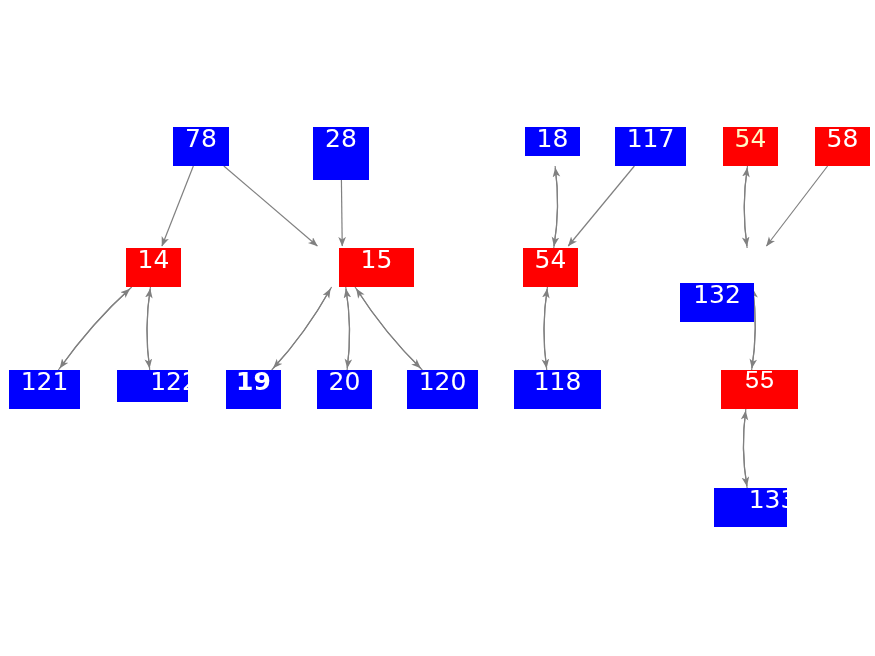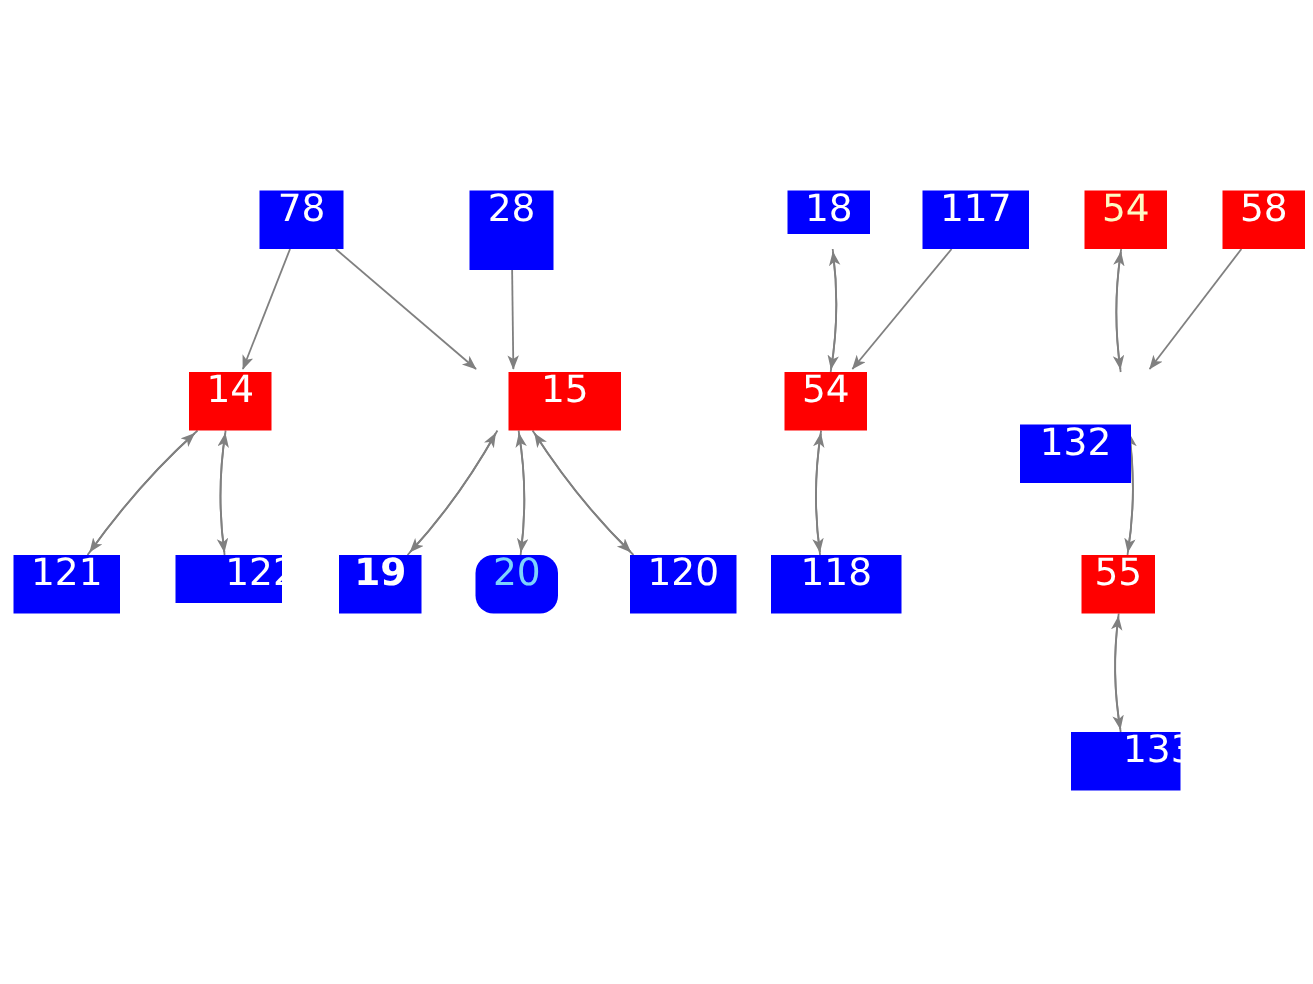--- a/index.html
+++ b/index.html
@@ -99,24 +99,24 @@
       </div>
       <div class="graph-node" style="left: 9px; top: 370px; width: 71px; height: 39px; background: rgb(0, 0, 255); color: rgb(255, 255, 255);">
         <span class="node-label">121</span>
       </div>
       <div class="graph-node" style="left: 117px; top: 370px; width: 71px; height: 32px; background: rgb(0, 0, 255); color: rgb(255, 255, 255); padding-left: 43px;">
         <span class="node-label">122</span>
       </div>
       <div class="graph-node" style="left: 226px; top: 370px; width: 55px; height: 39px; background: rgb(0, 0, 255); color: rgb(255, 255, 255); font-weight: bold;">
         <span class="node-label">19</span>
       </div>
-      <div class="graph-node" style="left: 317px; top: 370px; width: 55px; height: 39px; background: rgb(0, 0, 255); color: #7dd3fc; border-radius: 12px;">
+      <div class="graph-node" style="left: 317px; top: 370px; width: 55px; height: 39px; background: rgb(0, 0, 255); color: #ffffff;">
         <span class="node-label">20</span>
       </div>
-      <div class="graph-node" style="left: 407px; top: 370px; width: 71px; height: 39px; background: rgb(0, 0, 255); color: rgb(255, 255, 255); margin-left: 13px;">
+      <div class="graph-node" style="left: 407px; top: 370px; width: 71px; height: 39px; background: rgb(0, 0, 255); color: rgb(255, 255, 255);">
         <span class="node-label">120</span>
       </div>
       <div class="graph-node" style="left: 525px; top: 127px; width: 55px; height: 29px; background: rgb(0, 0, 255); color: rgb(255, 255, 255);">
         <span class="node-label">18</span>
       </div>
       <div class="graph-node" style="left: 615px; top: 127px; width: 71px; height: 39px; background: rgb(0, 0, 255); color: rgb(255, 255, 255);">
         <span class="node-label">117</span>
       </div>
       <div class="graph-node" style="left: 523px; top: 248px; width: 55px; height: 39px; background: rgb(255, 0, 0); color: rgb(255, 255, 255);">
         <span class="node-label">54</span>
@@ -126,21 +126,21 @@
       </div>
       <div class="graph-node" style="left: 723px; top: 127px; width: 55px; height: 39px; background: rgb(255, 0, 0); color: #fef9c3;">
         <span class="node-label">54</span>
       </div>
       <div class="graph-node" style="left: 815px; top: 127px; width: 55px; height: 39px; background: rgb(255, 0, 0); color: rgb(255, 255, 255);">
         <span class="node-label">58</span>
       </div>
       <div class="graph-node" style="left: 680px; top: 248px; width: 74px; height: 39px; background: rgb(0, 0, 255); color: rgb(255, 255, 255); margin-top: 35px;">
         <span class="node-label">132</span>
       </div>
-      <div class="graph-node" style="left: 721px; top: 370px; width: 49px; height: 39px; background: rgb(255, 0, 0); color: rgb(255, 255, 255);">
+      <div class="graph-node" style="left: 721px; top: 370px; width: 77px; height: 39px; background: rgb(255, 0, 0); color: rgb(255, 255, 255); font-family: Liberation Mono, monospace;">
         <span class="node-label">55</span>
       </div>
       <div class="graph-node" style="left: 714px; top: 488px; width: 73px; height: 39px; background: rgb(0, 0, 255); color: rgb(255, 255, 255); padding-left: 44px;">
         <span class="node-label">133</span>
       </div>
     </div>
 
 </div>
 
 </body></html>

